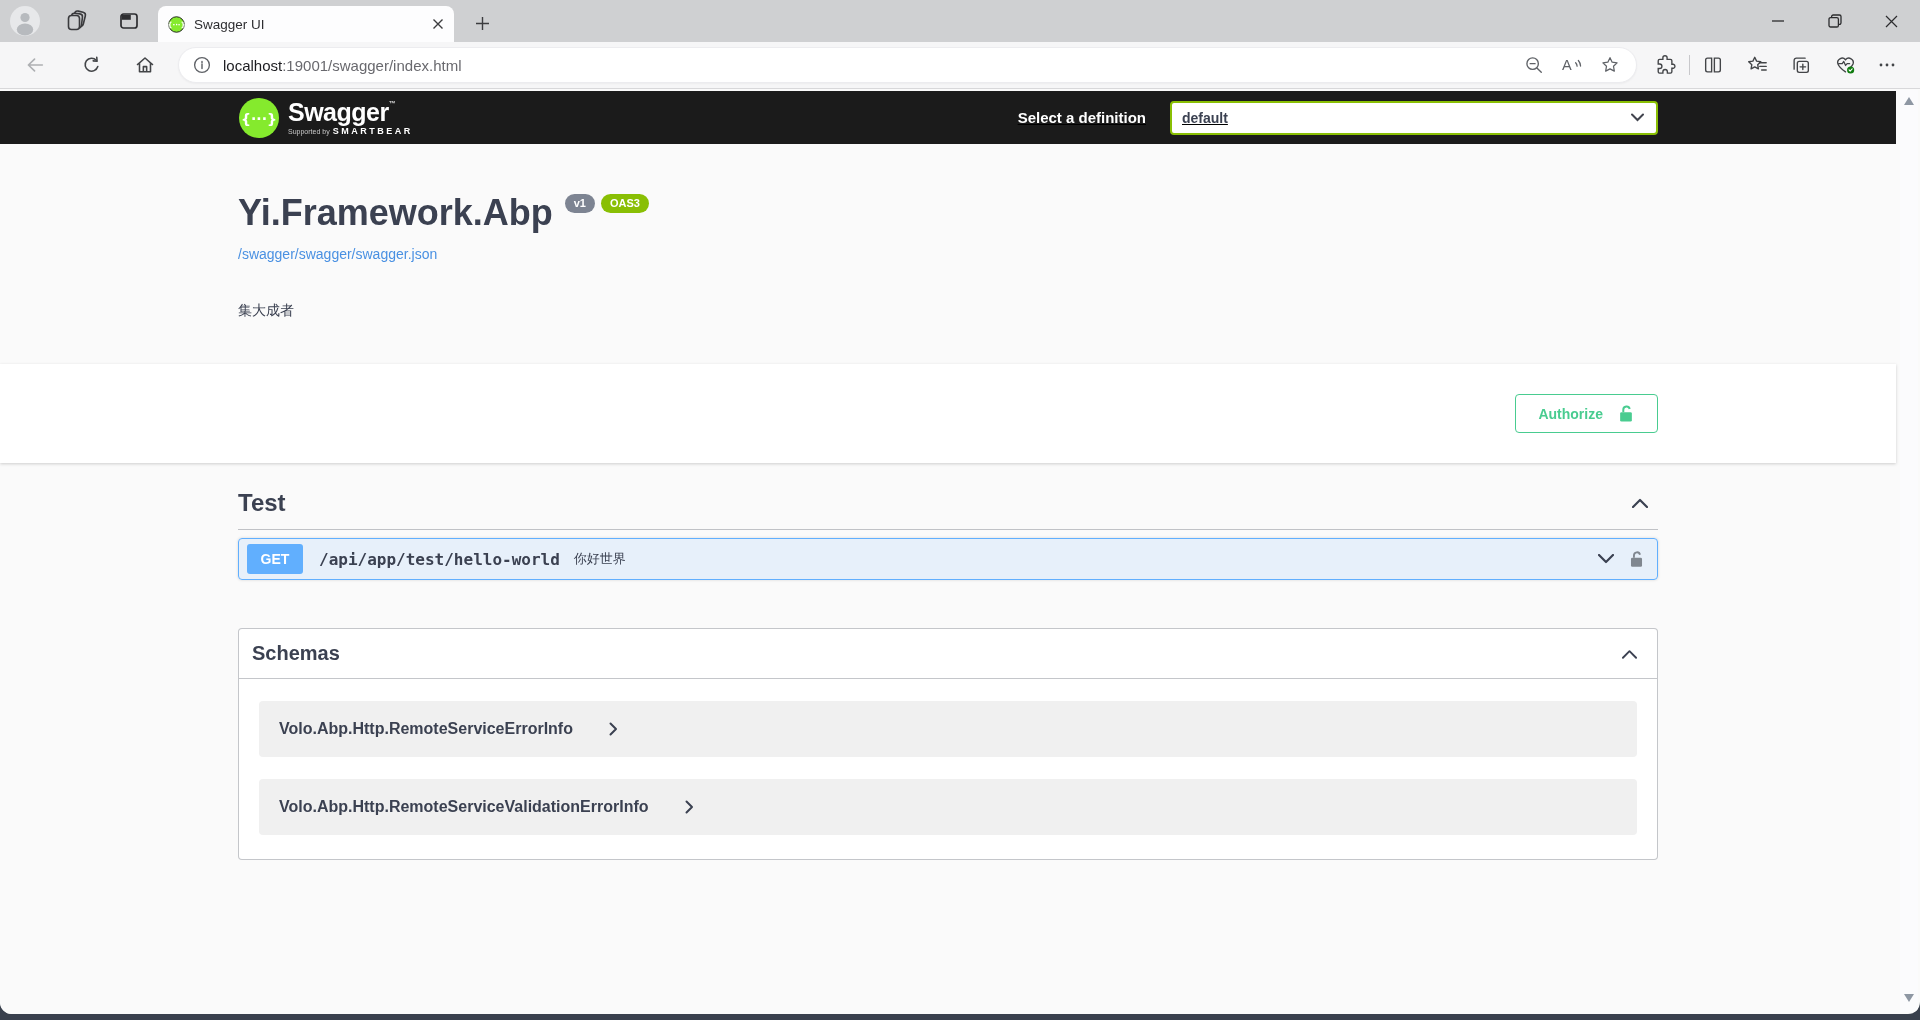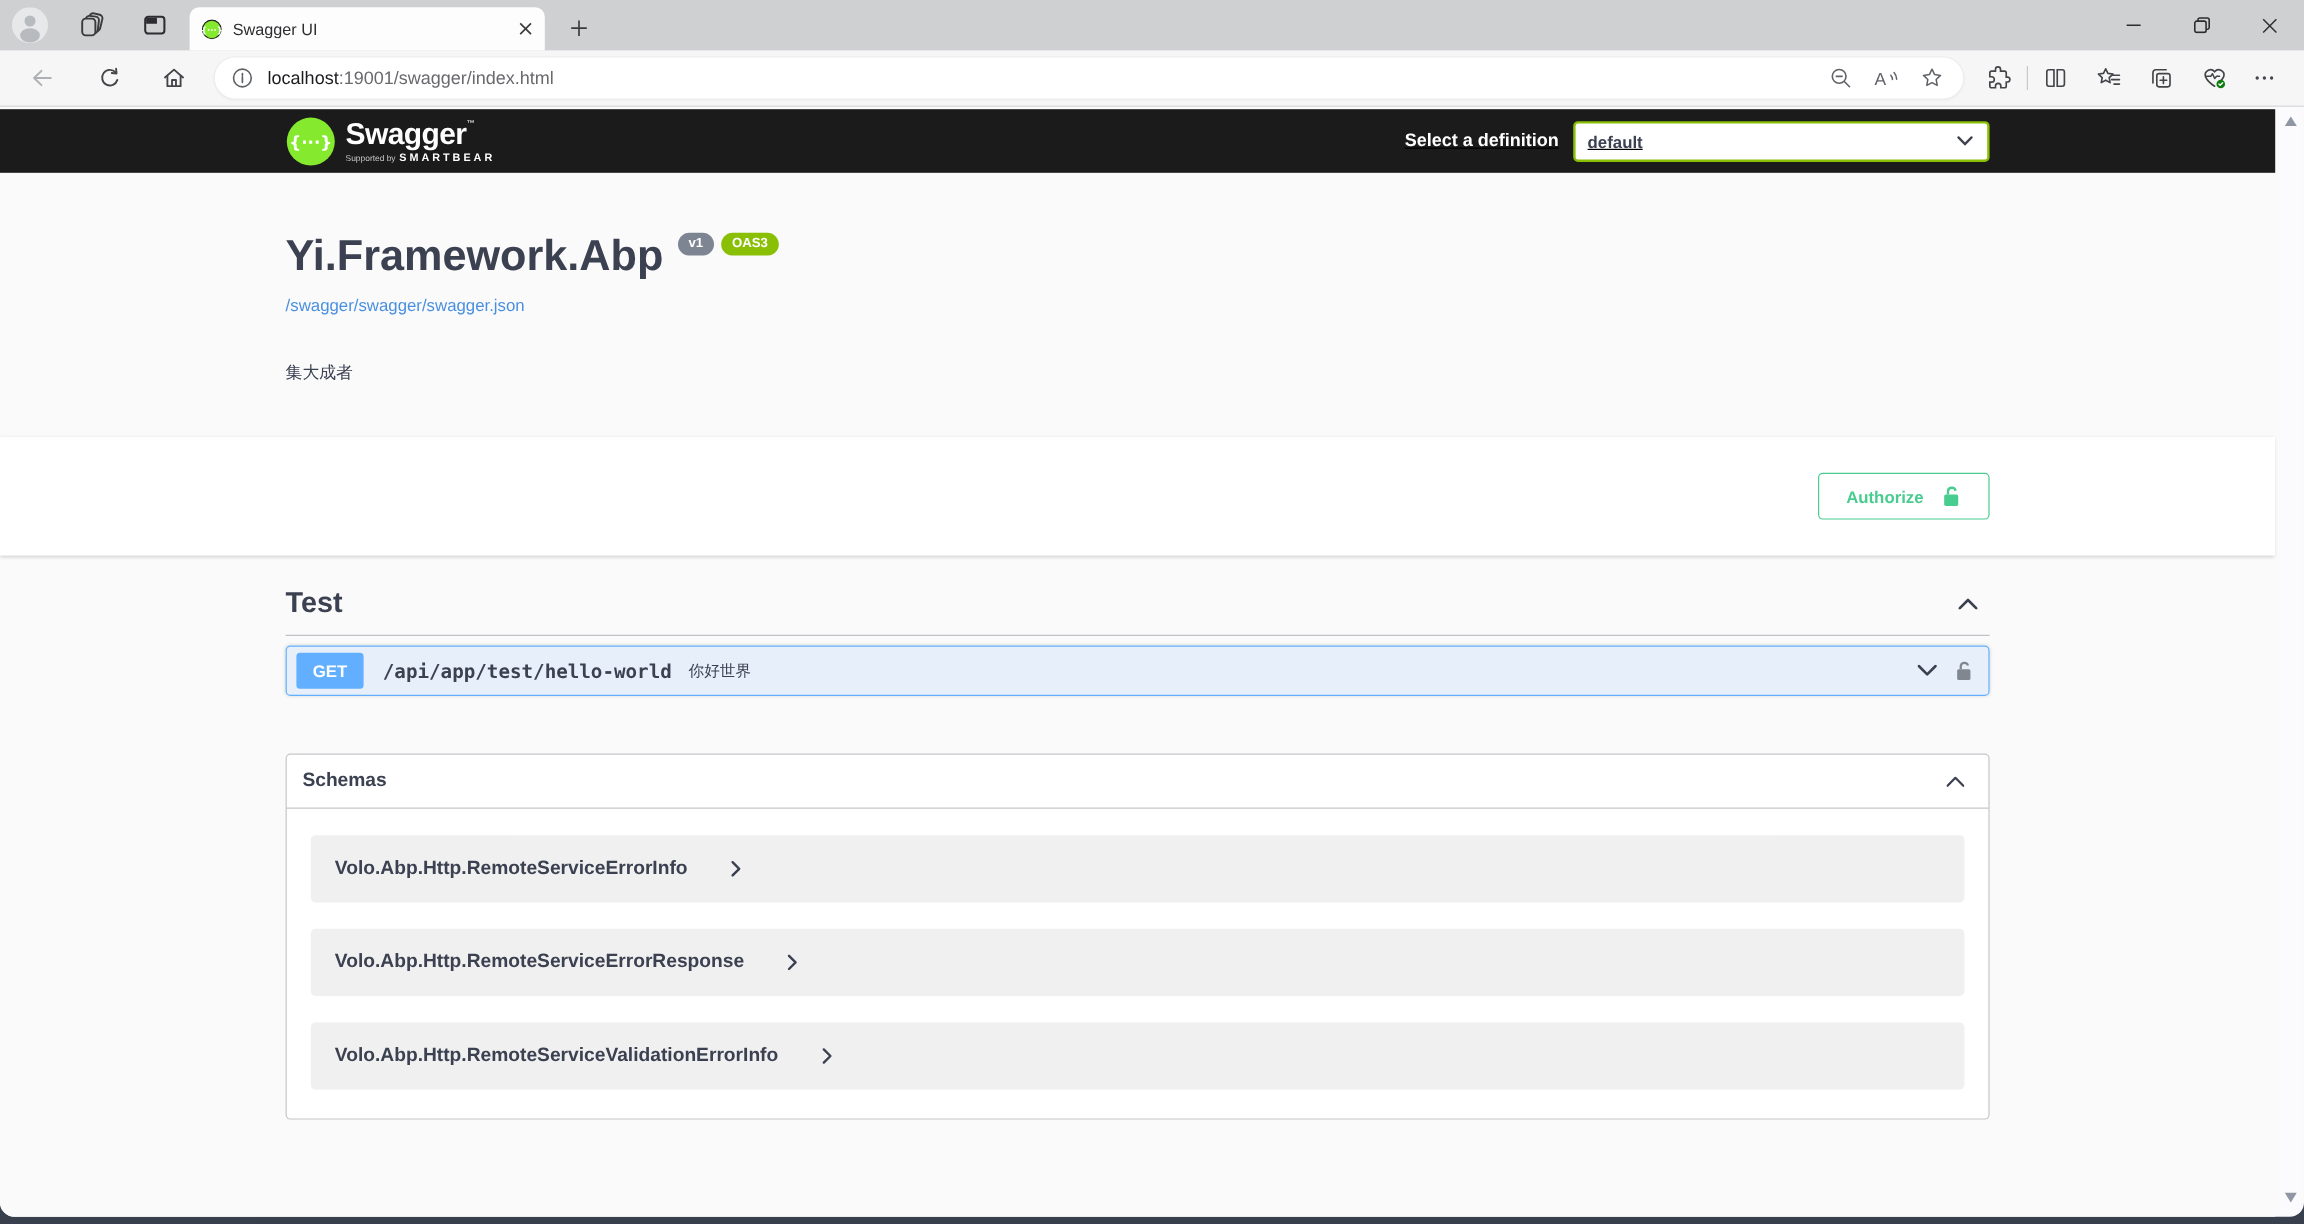--- a/index.html
+++ b/index.html
@@ -39,22 +39,22 @@
   .sw-wrap { width:1460px; margin:0 auto; padding:0 20px; }
   .sw-topbar .sw-wrap { height:53px; display:flex; align-items:center; justify-content:space-between; }
   .brand { display:flex; align-items:center; }
   .brand-text { margin-left:8px; color:#fff; line-height:1; }
   .brand-name { font-size:25px; font-weight:bold; letter-spacing:-.5px; }
   .brand-tm { font-size:7px; vertical-align:top; color:#ddd; }
   .brand-sub { margin-top:2px; font-size:7px; color:#c9c9c9; }
   .brand-sub b { font-size:9px; color:#fff; letter-spacing:2.5px; margin-left:3px; }
   .def-form { display:flex; align-items:center;text-decoration:underline; }
   .def-label { color:#fff; font-size:15px; font-weight:bold; margin-right:12px; white-space:nowrap; }
-  .def-select { width:347px; height:34px; background:#fff; border:2px solid #89bf04; border-radius:4px;
-    display:flex; align-items:center; justify-content:space-between; padding:0 12px 0 10px; }
+  .def-select { width:488px; height:34px; background:#fff; border:2px solid #89bf04; border-radius:4px;
+    display:flex; align-items:center; justify-content:space-between; padding:0 12px 0 10px;margin-left:12px; }
   .def-value { font-size:14px; font-weight:bold; color:#3b4151; }
 
   .info-section { padding:48px 0 44px; }
   .api-title { font-size:36px; font-weight:bold; color:#3b4151; display:flex; align-items:flex-start; }
   .badge { font-size:11px; font-weight:bold; color:#fff; border-radius:50px; padding:4px 9px; line-height:1; margin-top:2px; }
   .badge-version { background:#7d8492; margin-left:12px; }
   .badge-oas { background:#89bf04; margin-left:6px; }
   .spec-link { margin-top:12px; font-size:14px; color:#4990e2; }
   .api-desc { margin-top:40px; font-size:14px; color:#3b4151; }
 
@@ -73,21 +73,21 @@
   .method-pill { width:56px; text-align:center; padding:7px 0; margin-left:8px; background:#61affe; color:#fff;
     font-weight:bold; font-size:14px; border-radius:3px; }
   .op-path { margin-left:16px; font-family:"DejaVu Sans Mono","Liberation Mono",monospace; font-size:16px; font-weight:bold; color:#3b4151; }
   .op-summary { margin-left:14px; font-size:13px; color:#3b4151; flex:1; }
   .op-right { display:flex; align-items:center; margin-right:12px; }
   .op-right > * { margin-left:14px; }
 
   .models-box { margin-top:48px; background:#fff; border:1px solid rgba(59,65,81,.3); border-radius:4px; }
   .models-header { display:flex; align-items:center; justify-content:space-between; padding:13px 20px 13px 13px;
     border-bottom:1px solid rgba(59,65,81,.3); }
-  .models-title { font-size:16px; font-weight:bold; color:#3b4151; }
+  .models-title { font-size:20px; font-weight:bold; color:#3b4151; }
   .models-body { padding:22px 20px 2px; }
   .model-row { height:56px; background:#f0f0f0; border-radius:4px; display:flex; align-items:center;
     padding:0 20px; margin-bottom:22px;gap:22px; }
   .model-name { font-size:16px; font-weight:bold; color:#3b4151; }
   .model-row svg { margin-left:14px; }
 
   
   .scrollbar { position:absolute; top:90px; right:2px; bottom:2px; width:18px; background:#fbfbfd; }
   .sb-up { position:absolute; top:7px; left:4px; width:0; height:0;
     border-left:5px solid transparent; border-right:5px solid transparent; border-bottom:8px solid #8e97a3; }
@@ -323,26 +323,20 @@
       <div class="models-box">
         <div class="models-header">
           <span class="models-title">Schemas</span>
           <svg width="15" height="10" viewBox="0 0 16 10">
             <path d="M1 9l7-7 7 7" fill="none" stroke="#3b4151" stroke-width="2" stroke-linecap="round" stroke-linejoin="round"></path>
           </svg>
         </div>
         <div class="models-body">
           <div class="model-row">
             <span class="model-name">Volo.Abp.Http.RemoteServiceErrorInfo</span>
-            <svg width="9" height="14" viewBox="0 0 9 14">
-              <path d="M1.5 1.5L7 7l-5.5 5.5" fill="none" stroke="#3b4151" stroke-width="2" stroke-linecap="round" stroke-linejoin="round"></path>
-            </svg>
-          </div>
-          <div class="model-row">
-            <span class="model-name">Volo.Abp.Http.RemoteServiceErrorResponse</span>
             <svg width="9" height="14" viewBox="0 0 9 14">
               <path d="M1.5 1.5L7 7l-5.5 5.5" fill="none" stroke="#3b4151" stroke-width="2" stroke-linecap="round" stroke-linejoin="round"></path>
             </svg>
           </div>
           <div class="model-row">
             <span class="model-name">Volo.Abp.Http.RemoteServiceValidationErrorInfo</span>
             <svg width="9" height="14" viewBox="0 0 9 14">
               <path d="M1.5 1.5L7 7l-5.5 5.5" fill="none" stroke="#3b4151" stroke-width="2" stroke-linecap="round" stroke-linejoin="round"></path>
             </svg>
           </div>

